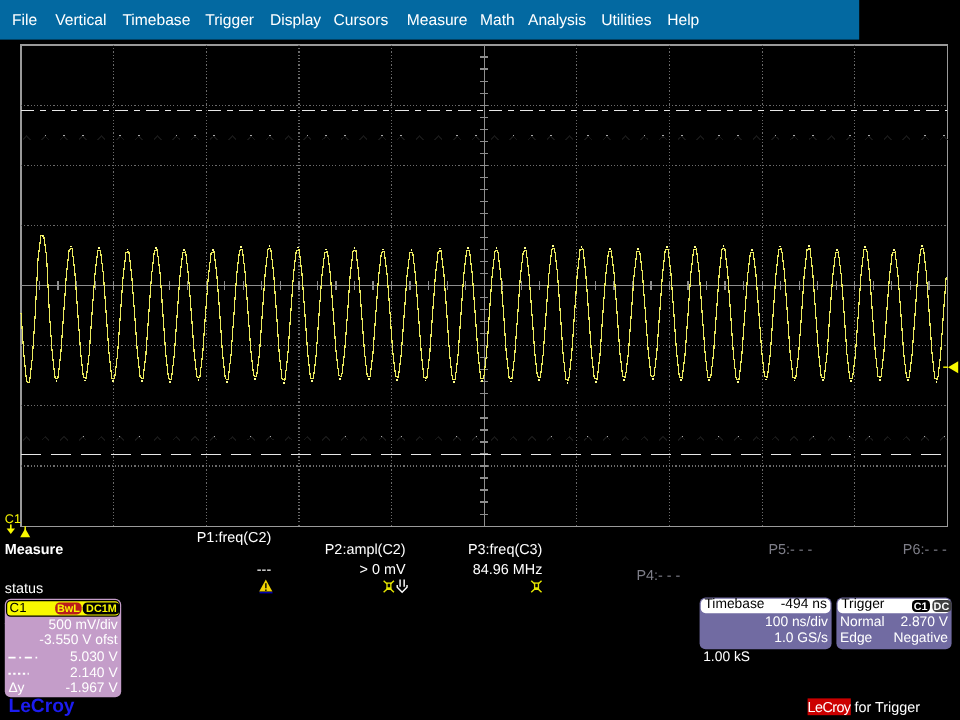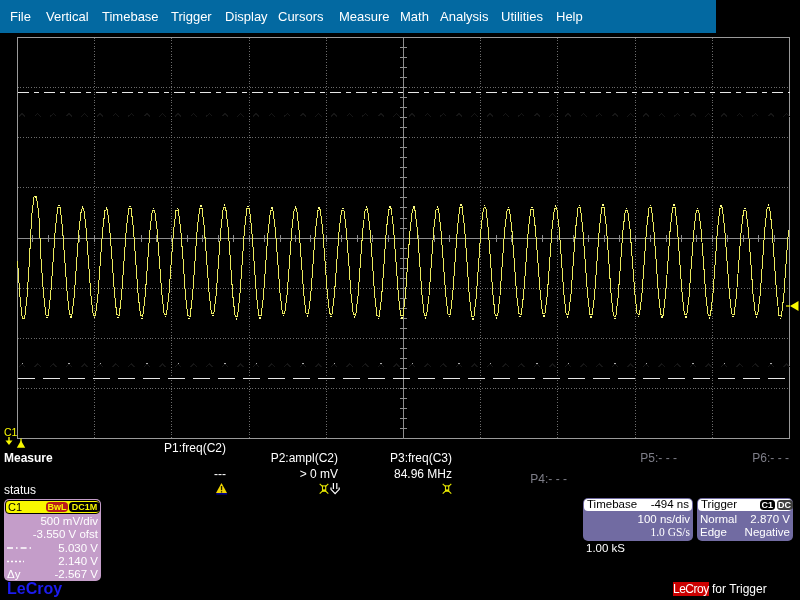--- a/index.html
+++ b/index.html
@@ -352,38 +352,38 @@
   <div style="position:absolute;left:4px;top:499px;width:97px;height:82px;background:#c49dc9;border-radius:5px;">
     <div style="position:absolute;left:1px;top:1px;right:1px;height:12px;background:#f8f800;border:1px solid #000;border-radius:4px;">
       <span style="position:absolute;left:2px;top:0px;color:#000;font-size:11px;">C1</span>
       <span style="position:absolute;left:40px;top:0.5px;width:22px;height:10px;background:#b91c1c;border-radius:4px;color:#f8f800;font-size:9px;font-weight:bold;text-align:center;line-height:10px;">BwL</span>
       <span style="position:absolute;left:63px;top:0.5px;width:31px;height:10px;background:#000;border-radius:4px;color:#f8f800;font-size:9px;font-weight:bold;text-align:center;line-height:10px;">DC1M</span>
     </div>
     <div class="wt ra" style="right:3px;top:16px;font-size:11.5px;">500 mV/div</div>
     <div class="wt ra" style="right:3px;top:29px;font-size:11.5px;">-3.550 V ofst</div>
     <div class="wt ra" style="right:3px;top:42.5px;font-size:11.5px;">5.030 V</div>
     <div class="wt ra" style="right:3px;top:56px;font-size:11.5px;">2.140 V</div>
-    <div class="wt ra" style="right:3px;top:69px;font-size:11.5px;">-2.567 V</div>
+    <div class="wt ra" style="right:3px;top:69px;font-size:11.5px;">-1.967 V</div>
     <div class="wt" style="left:3px;top:69px;font-size:11.5px;">Δy</div>
     <svg width="30" height="40" viewBox="0 0 30 40" style="position:absolute;left:2px;top:42px;">
       <line x1="1" y1="7" x2="25" y2="7" stroke="#fff" stroke-width="1.6" stroke-dasharray="6 3 1.6 3"></line>
       <line x1="1" y1="20.5" x2="18" y2="20.5" stroke="#fff" stroke-width="1.6" stroke-dasharray="2 2"></line>
     </svg>
   </div>
 
   <div style="position:absolute;left:7px;top:582px;color:#1c1cf0;font-size:16px;font-weight:bold;font-family:'Liberation Sans',sans-serif;border-bottom:2px solid #fde047;line-height:13.5px;padding-bottom:7px;">LeCroy</div>
 
   <div style="position:absolute;left:583px;top:498px;width:110px;height:43px;background:#716ba2;border-radius:5px;font-size:11.5px;color:#fff;">
     <div style="position:absolute;left:1px;top:1px;right:1px;height:12px;background:#fff;border-radius:4px;color:#000;">
       <span style="position:absolute;left:3px;top:-1px;">Timebase</span>
       <span style="position:absolute;right:3px;top:-1px;">-494 ns</span>
     </div>
     <div style="position:absolute;right:3px;top:15px;">100 ns/div</div>
     <div style="position:absolute;left:3px;top:44px;">1.00 kS</div>
-    <div style="position:absolute;right:3px;top:28px;font-family:Liberation Serif, serif;">1.0 GS/s</div>
+    <div style="position:absolute;right:3px;top:28px;">1.0 GS/s</div>
   </div>
 
   <div style="position:absolute;left:697px;top:498px;width:96px;height:43px;background:#716ba2;border-radius:5px;font-size:11.5px;color:#fff;">
     <div style="position:absolute;left:1px;top:1px;right:1px;height:12px;background:#fff;border-radius:4px;color:#000;">
       <span style="position:absolute;left:3px;top:-1px;">Trigger</span>
       <span style="position:absolute;left:62px;top:0.5px;width:14.5px;height:10px;background:#000;border-radius:3.5px;color:#fff;font-size:9px;font-weight:bold;text-align:center;line-height:10px;">C1</span>
       <span style="position:absolute;left:78.5px;top:0.5px;width:16px;height:10px;background:#404040;border-radius:3.5px;color:#fff;font-size:9px;font-weight:bold;text-align:center;line-height:10px;">DC</span>
     </div>
     <div style="position:absolute;left:3px;top:15px;">Normal</div>
     <div style="position:absolute;right:3px;top:15px;">2.870 V</div>

